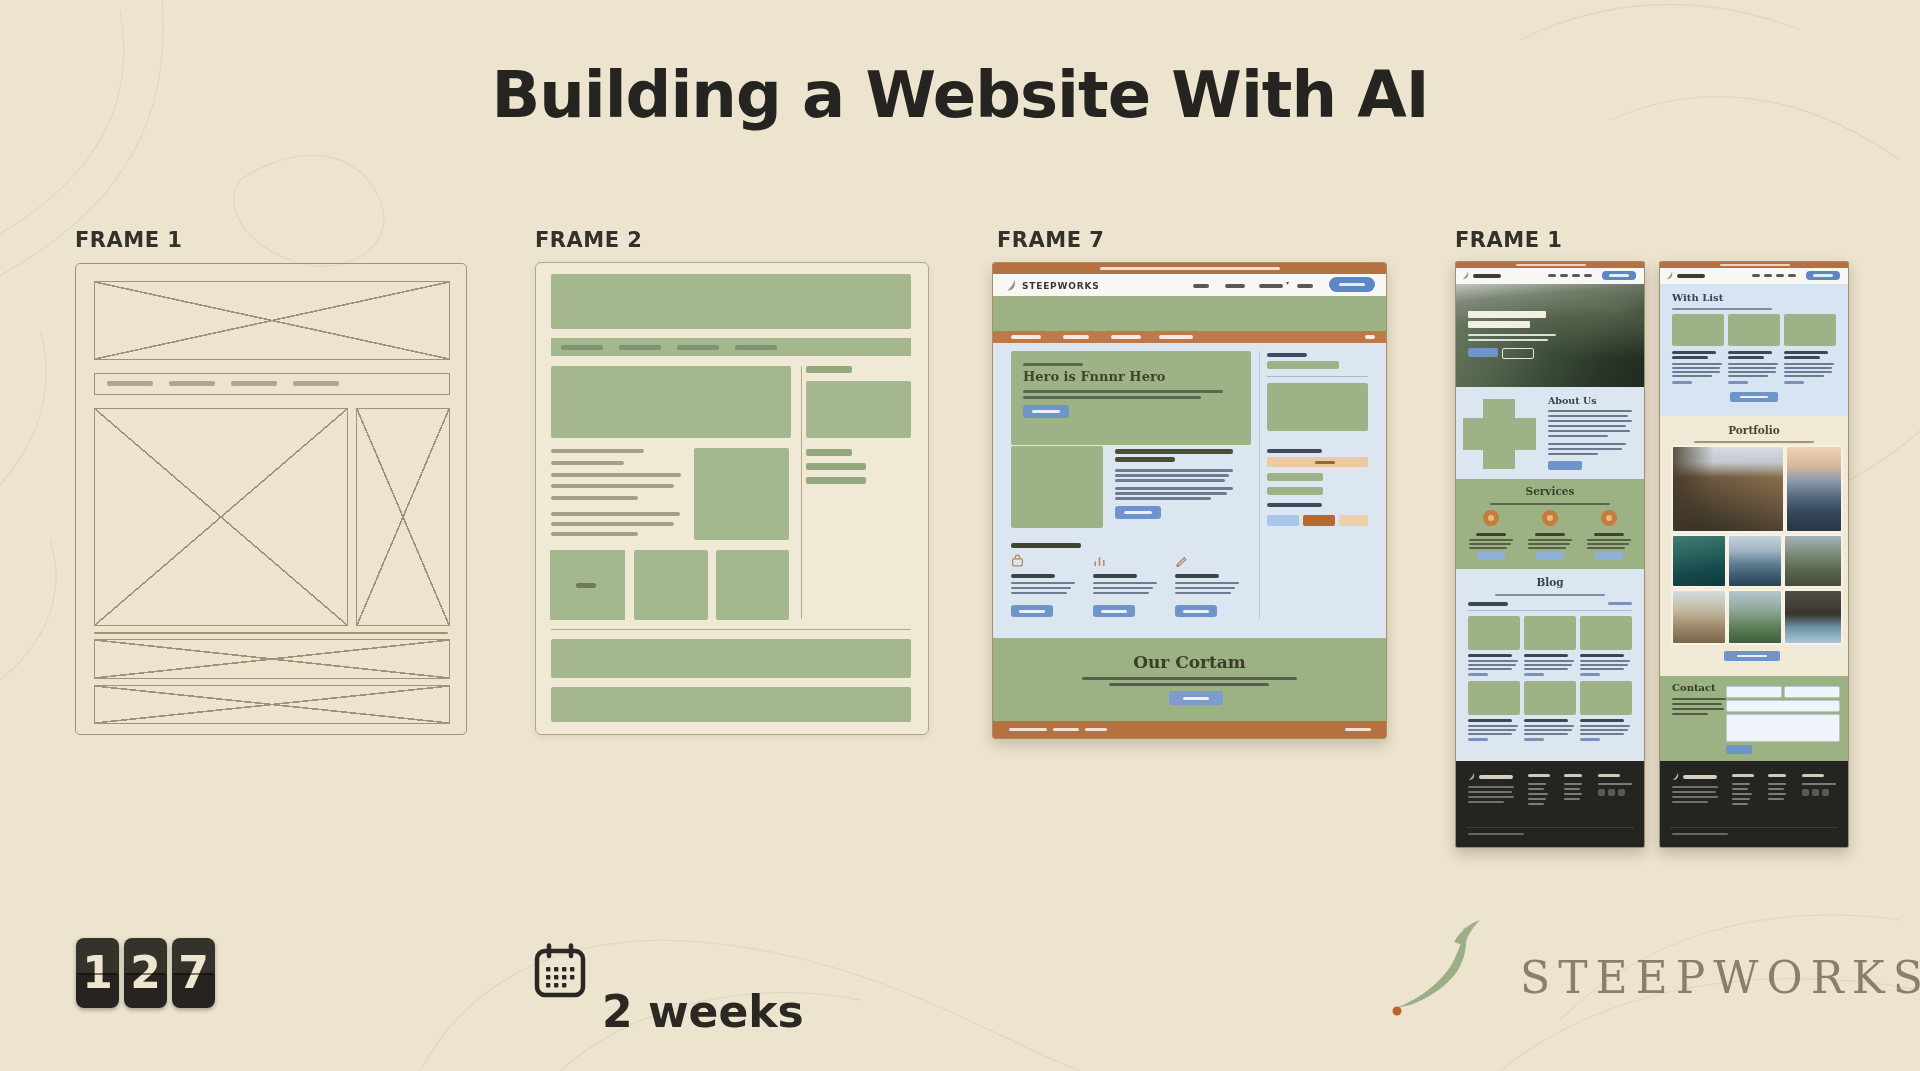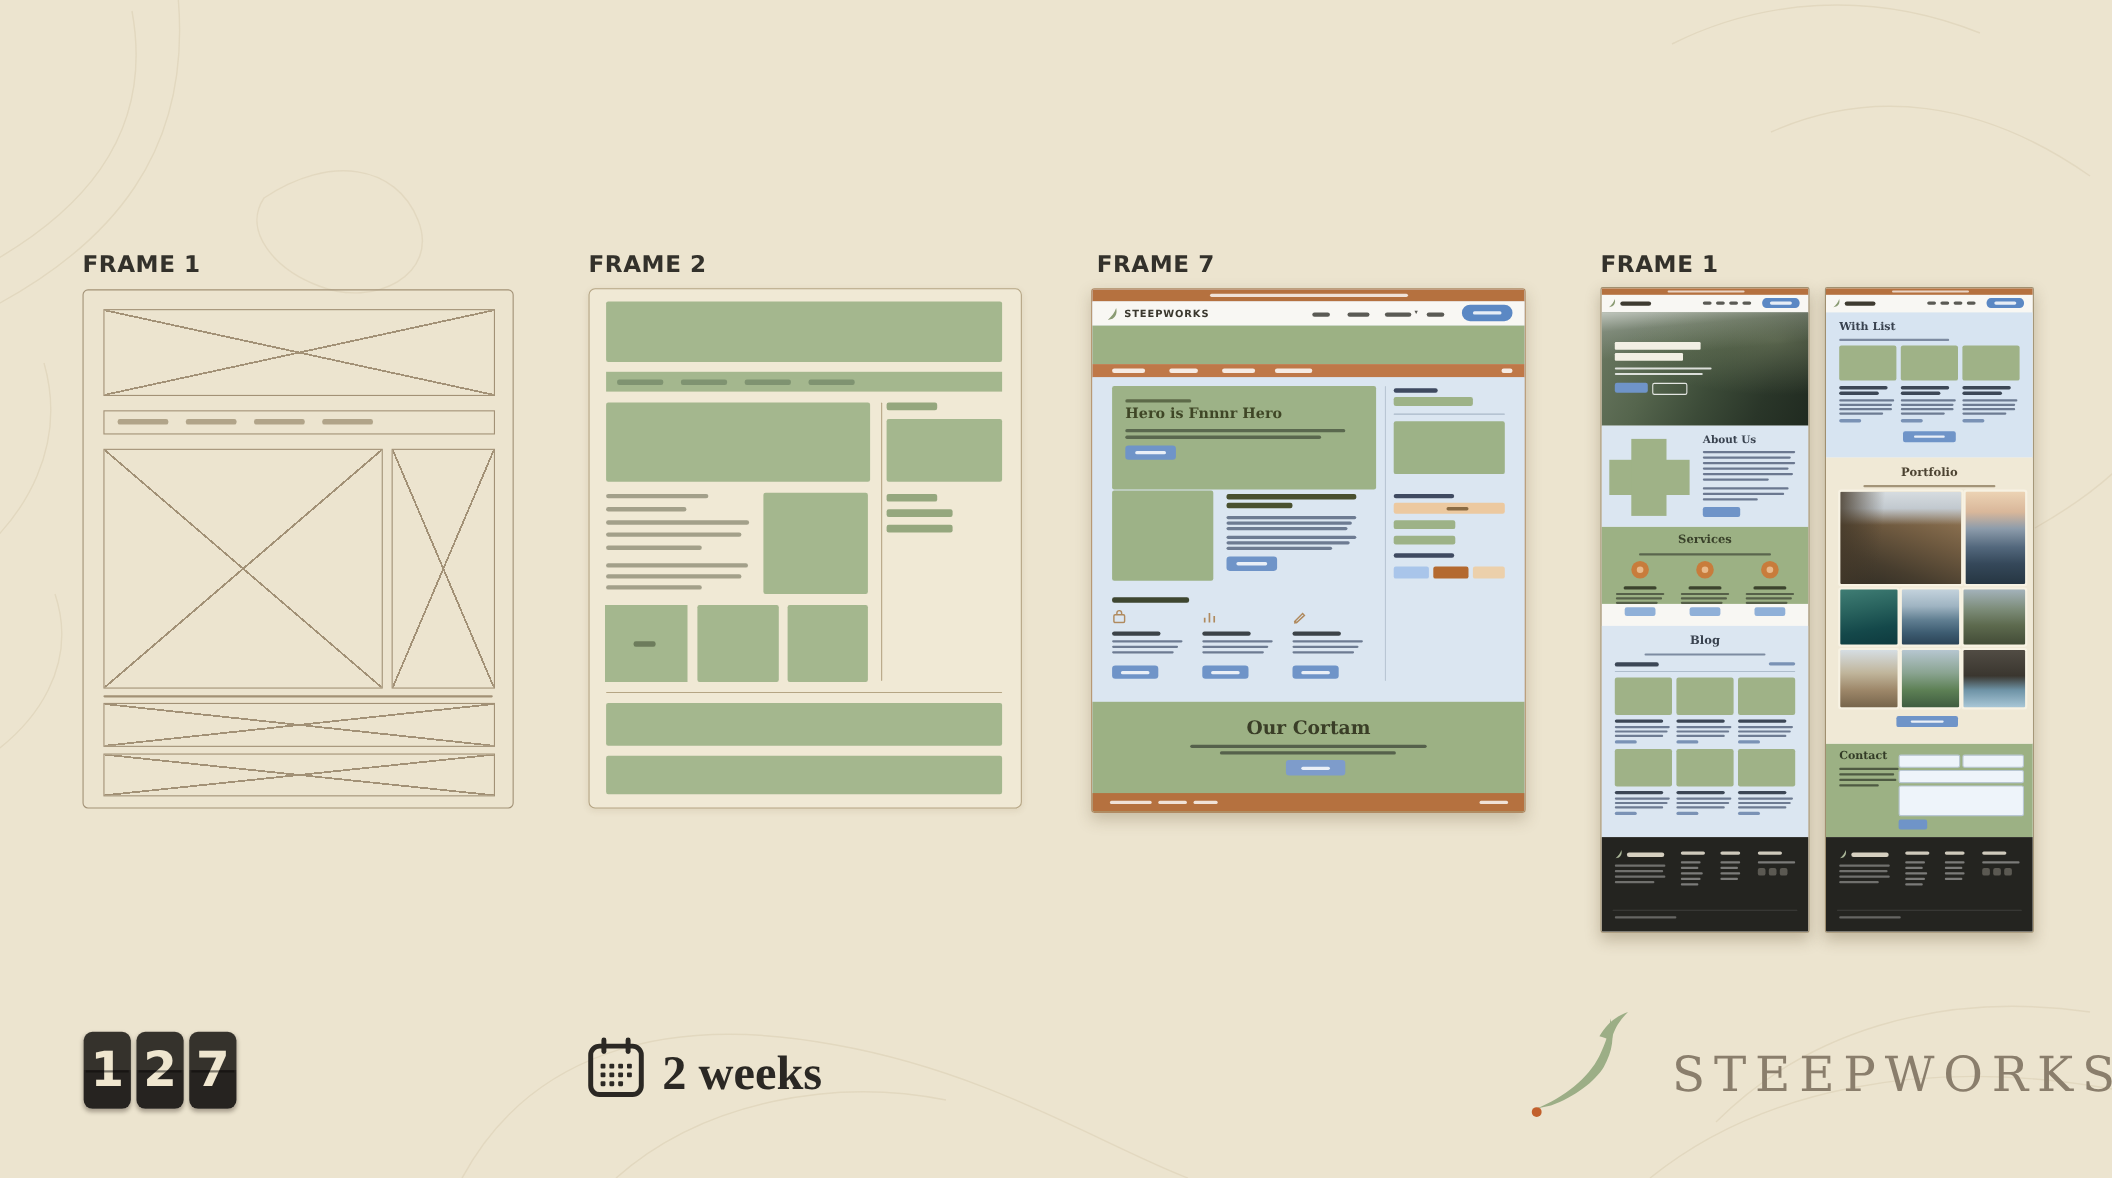--- a/index.html
+++ b/index.html
@@ -74,20 +74,21 @@
       <path d="M420,1071 C480,960 600,920 760,950 C900,975 1000,1040 1080,1071"></path>
       <path d="M560,1071 C640,1000 760,980 860,1000"></path>
       <path d="M1610,120 C1700,80 1800,90 1900,160"></path>
       <path d="M1520,40 C1600,0 1700,-10 1800,30"></path>
       <path d="M1850,480 C1920,440 1960,400 1980,340"></path>
       <path d="M1560,1020 C1640,940 1760,900 1900,920"></path>
       <path d="M1500,1071 C1600,990 1750,960 1920,990"></path>
     </g>
   </svg>
 
+  <div class="p title t">Building a Website With AI</div>
 
   <div class="p flabel t" style="left:75px;top:228px;">FRAME 1</div>
   <div class="p flabel t" style="left:535px;top:228px;">FRAME 2</div>
   <div class="p flabel t" style="left:997px;top:228px;">FRAME 7</div>
   <div class="p flabel t" style="left:1455px;top:228px;">FRAME 1</div>
 
   <div class="p wf-panel" style="left:75px;top:263px;width:390px;height:470px;">
     <div class="p xb" style="left:18px;top:17px;width:354px;height:77px;"></div>
     <div class="p wf-box" style="left:18px;top:109px;width:354px;height:20px;">
       <i class="p" style="left:12px;top:7px;width:46px;height:5px;background:#b1a489;"></i>
@@ -289,21 +290,21 @@
       <i class="p" style="left:92px;top:28px;width:80px;height:2.2px;background:#6b7890;"></i>
       <i class="p" style="left:92px;top:33px;width:84px;height:2.2px;background:#6b7890;"></i>
       <i class="p" style="left:92px;top:38px;width:78px;height:2.2px;background:#6b7890;"></i>
       <i class="p" style="left:92px;top:43px;width:82px;height:2.2px;background:#6b7890;"></i>
       <i class="p" style="left:92px;top:48px;width:60px;height:2.2px;background:#6b7890;"></i>
       <i class="p" style="left:92px;top:56px;width:78px;height:2.2px;background:#6b7890;"></i>
       <i class="p" style="left:92px;top:61px;width:74px;height:2.2px;background:#6b7890;"></i>
       <i class="p" style="left:92px;top:66px;width:50px;height:2.2px;background:#6b7890;"></i>
       <i class="p" style="left:92px;top:74px;width:34px;height:9px;background:#6f94c8;border-radius:2px;"></i>
     </div>
-    <div class="p" style="left:0;top:217px;width:188px;height:70px;background:#9cb184;">
+    <div class="p" style="left:0;top:217px;width:188px;height:90px;background:#9cb184;">
       <span class="p t serif" style="left:0;top:6px;width:188px;text-align:center;font-size:10.5px;color:#39412a;">Services</span>
       <i class="p" style="left:34px;top:24px;width:120px;height:2px;background:#5a664d;"></i>
       <i class="p" style="left:27px;top:31px;width:16px;height:16px;background:#c87c3c;border-radius:50%;"></i>
       <i class="p" style="left:32px;top:36px;width:6px;height:6px;background:#e8b98a;border-radius:50%;"></i>
       <i class="p" style="left:86px;top:31px;width:16px;height:16px;background:#c87c3c;border-radius:50%;"></i>
       <i class="p" style="left:91px;top:36px;width:6px;height:6px;background:#e8b98a;border-radius:50%;"></i>
       <i class="p" style="left:145px;top:31px;width:16px;height:16px;background:#c87c3c;border-radius:50%;"></i>
       <i class="p" style="left:150px;top:36px;width:6px;height:6px;background:#e8b98a;border-radius:50%;"></i>
       <i class="p" style="left:20px;top:54px;width:30px;height:3px;background:#3c442e;"></i>
       <i class="p" style="left:79px;top:54px;width:30px;height:3px;background:#3c442e;"></i>
@@ -512,21 +513,21 @@
         <rect x="37" y="25" width="4.4" height="4.4" rx="1"></rect>
       <rect x="13" y="33" width="4.4" height="4.4" rx="1"></rect>
         <rect x="21" y="33" width="4.4" height="4.4" rx="1"></rect>
         <rect x="29" y="33" width="4.4" height="4.4" rx="1"></rect>
         <rect x="37" y="33" width="4.4" height="4.4" rx="1"></rect>
       <rect x="13" y="41" width="4.4" height="4.4" rx="1"></rect>
         <rect x="21" y="41" width="4.4" height="4.4" rx="1"></rect>
         <rect x="29" y="41" width="4.4" height="4.4" rx="1"></rect>
     </g>
   </svg>
-  <span class="p t stat-txt" style="left:602px;top:950px;font-family:Liberation Serif, serif;">2 weeks</span>
+  <span class="p t stat-txt" style="left:602px;top:986px;">2 weeks</span>
 
   <svg class="p" style="left:1388px;top:912px;" width="125" height="105" viewBox="0 0 125 105">
     <path d="M8 96 C 34 86, 56 68, 66 48 C 72 36, 75 26, 76 14 C 80 30, 78 44, 70 58 C 62 71, 44 85, 22 93 Z" fill="#9cae86"></path>
     <path d="M66 30 C 72 20, 80 12, 92 8 C 84 16, 79 24, 77 34 C 73 32, 69 31, 66 30 Z" fill="#9cae86"></path>
     <circle cx="9" cy="99" r="4.5" fill="#c2602c"></circle>
   </svg>
   <span class="p t wordmark" style="left:1520px;top:952px;">STEEPWORKS</span>
 
 </div>
 

